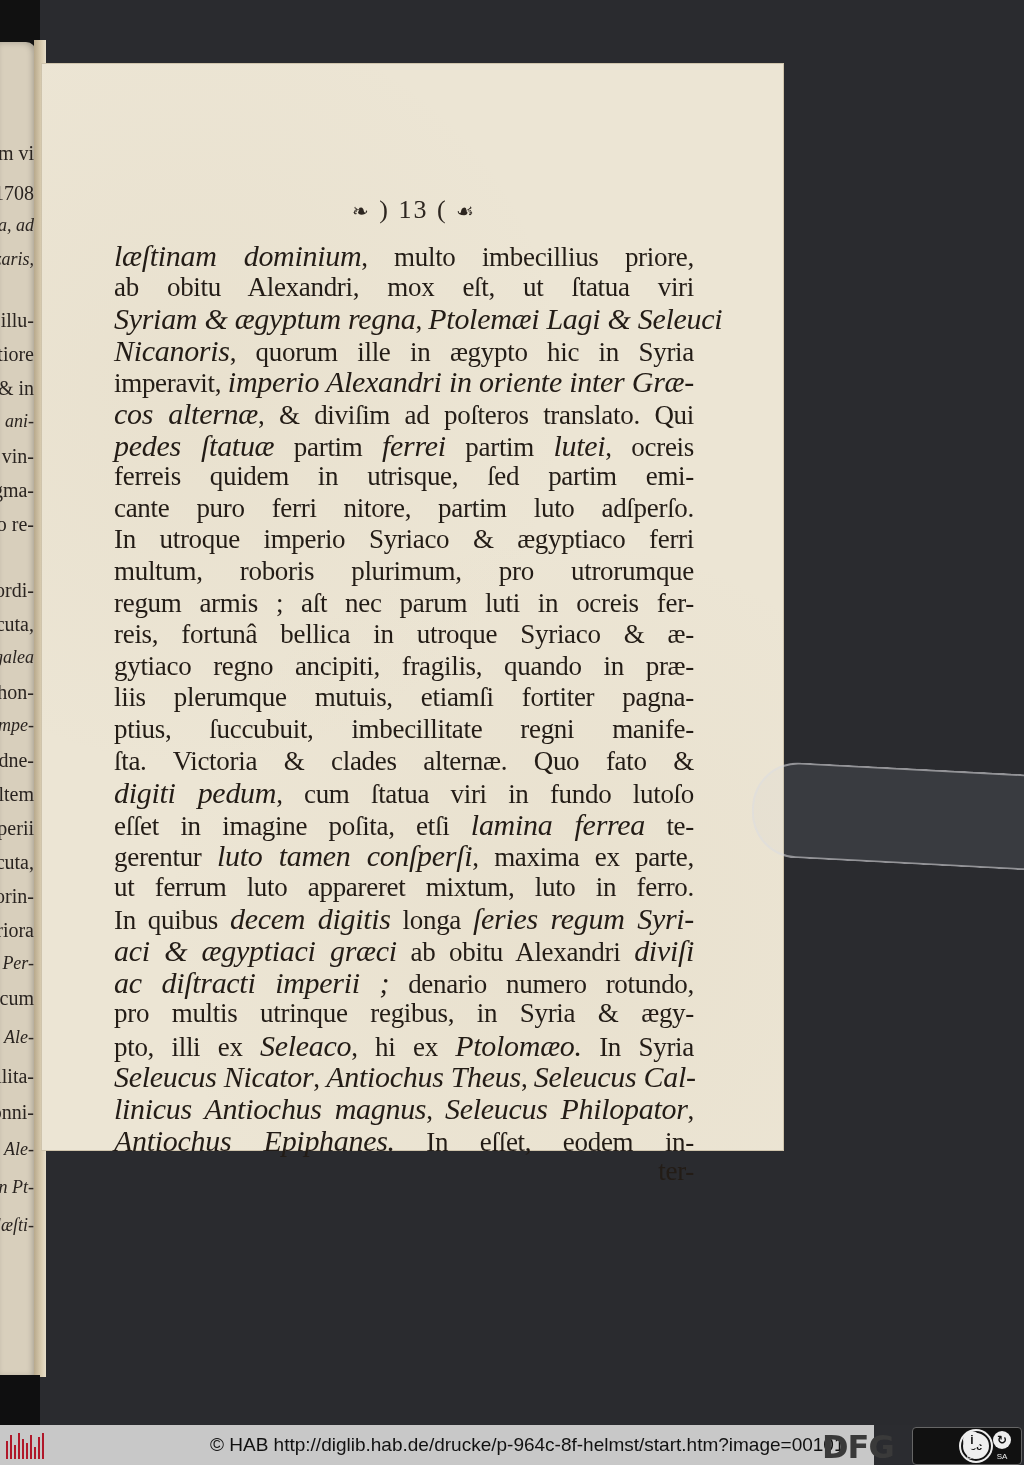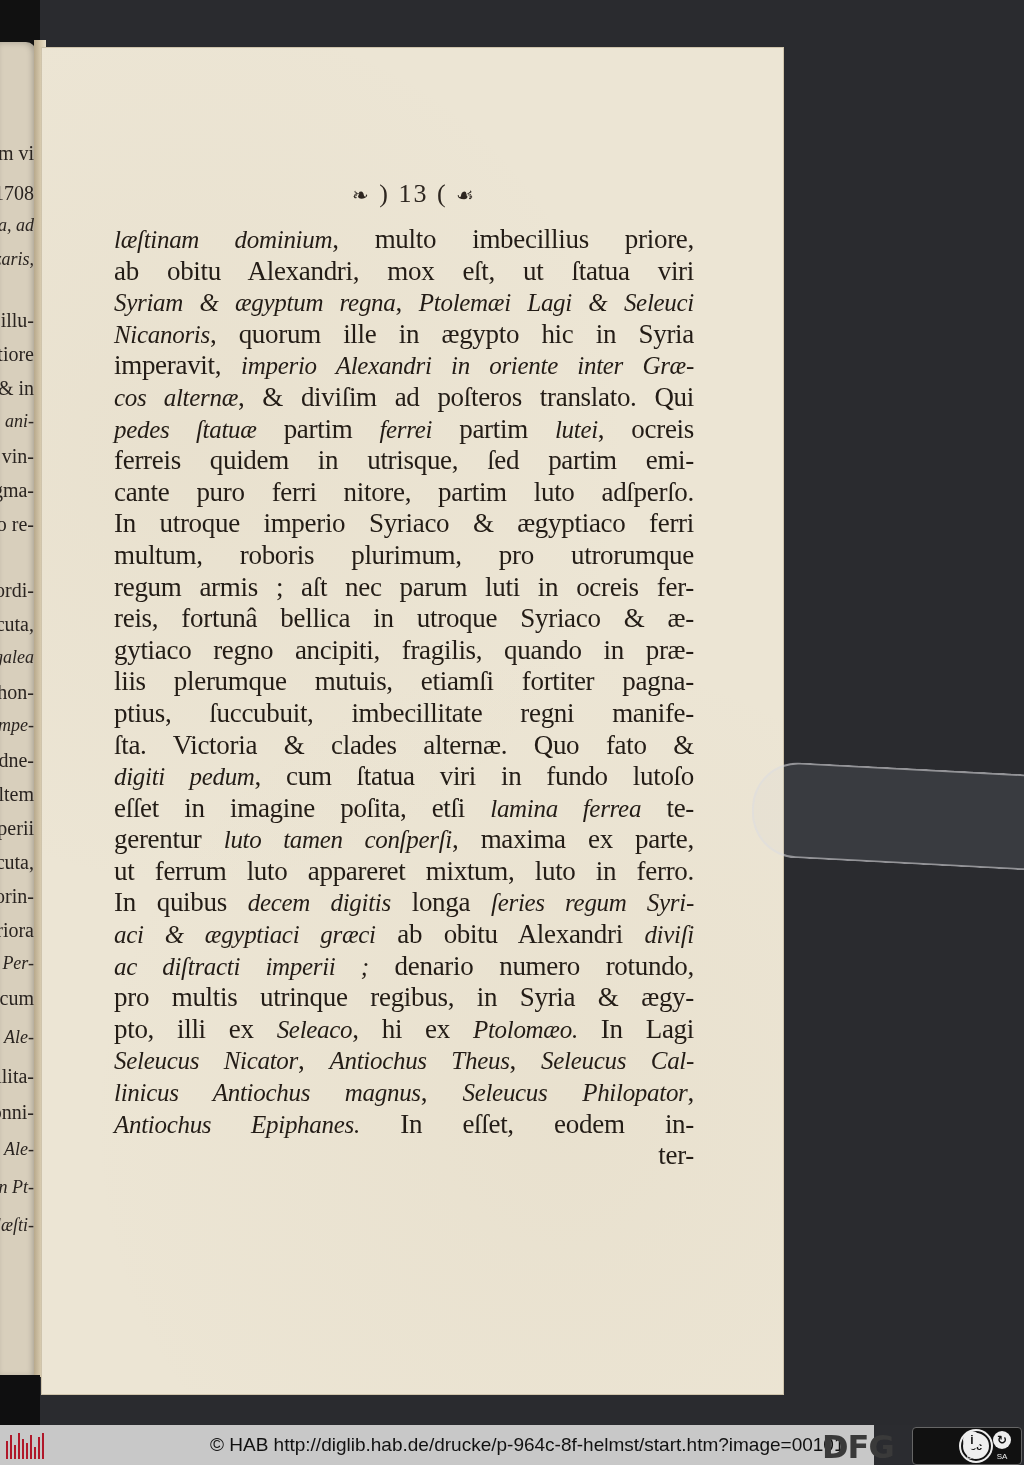--- a/index.html
+++ b/index.html
@@ -25,21 +25,21 @@
     white-space: nowrap; text-align: right; width: 60px; line-height: 1;
   }
   .prev-line.it { font-style: italic; font-size: 18px; }
 
   
   .gutter { position: absolute; left: 34px; top: 40px; width: 12px; height: 1337px;
     background: linear-gradient(to right, #b8a98c, #d9ccb0 60%, #e8dfca); }
 
   
   .page {
-    position: absolute; left: 42px; top: 48px; width: 741px; height: 1346px;
+    position: absolute; left: 42px; top: 64px; width: 741px; height: 1086px;
     background: #ece5d4;
     background-image:
       radial-gradient(circle at 20% 30%, rgba(180,160,120,0.06), transparent 40%),
       radial-gradient(circle at 70% 80%, rgba(180,160,120,0.06), transparent 40%);
     box-shadow: 0 0 0 1px #cfc4ac;
     text-decoration: underline;
   }
 
   .running-head {
     position: absolute; left: 272px; top: 131px; width: 200px; text-align: center;
@@ -49,21 +49,21 @@
 
   .text-block {
     position: absolute; left: 72px; top: 176px; width: 580px;
   }
   .line {
     height: 31.6px; font-size: 27px; line-height: 31.6px; color: #231c16;
     white-space: nowrap; text-align: justify; text-align-last: justify;
     letter-spacing: -0.3px;
   }
   .line.last { text-align-last: right; }
-  .line i { font-style: italic; font-size: 25px; }
+  .line i { font-style: italic; font-size: 30px; }
 
   
   .clip {
     position: absolute; left: 752px; top: 760px; width: 280px; height: 92px;
     border: 2px solid rgba(220,220,225,0.55); border-right: none;
     border-radius: 46px 0 0 46px;
     background: rgba(200,205,215,0.10);
     transform: rotate(3deg); transform-origin: left center;
   }
 
@@ -162,21 +162,21 @@
         <div class="line"><span>ptius, ſuccubuit, imbecillitate regni manife-</span></div>
         <div class="line"><span>ſta.  Victoria &amp; clades alternæ. Quo fato &amp;</span></div>
         <div class="line"><i>digiti pedum</i><span>, cum ſtatua viri in fundo lutoſo</span></div>
         <div class="line"><span>eſſet in imagine poſita, etſi </span><i>lamina ferrea</i><span> te-</span></div>
         <div class="line"><span>gerentur </span><i>luto tamen conſperſi</i><span>, maxima ex parte,</span></div>
         <div class="line"><span>ut ferrum luto appareret mixtum, luto in ferro.</span></div>
         <div class="line"><span>In quibus </span><i>decem digitis</i><span> longa </span><i>ſeries regum Syri-</i></div>
         <div class="line"><i>aci &amp; ægyptiaci græci</i><span> ab obitu Alexandri </span><i>diviſi</i></div>
         <div class="line"><i>ac diſtracti imperii ;</i><span> denario numero rotundo,</span></div>
         <div class="line"><span>pro multis utrinque regibus, in Syria &amp; ægy-</span></div>
-        <div class="line"><span>pto, illi ex </span><i>Seleaco</i><span>, hi ex </span><i>Ptolomæo.</i><span>  In Lagi</span></div>
+        <div class="line"><span>pto, illi ex </span><i>Seleaco</i><span>, hi ex </span><i>Ptolomæo.</i><span>  In Syria</span></div>
         <div class="line"><i>Seleucus Nicator</i><span>, </span><i>Antiochus Theus</i><span>, </span><i>Seleucus Cal-</i></div>
         <div class="line"><i>linicus Antiochus magnus</i><span>, </span><i>Seleucus Philopator</i><span>,</span></div>
         <div class="line"><i>Antiochus Epiphanes.</i><span>  In eſſet, eodem in-</span></div>
         <div class="line last">ter-</div>
       </div>
   </div>
 
   <div class="clip"></div>
 </div>
 

